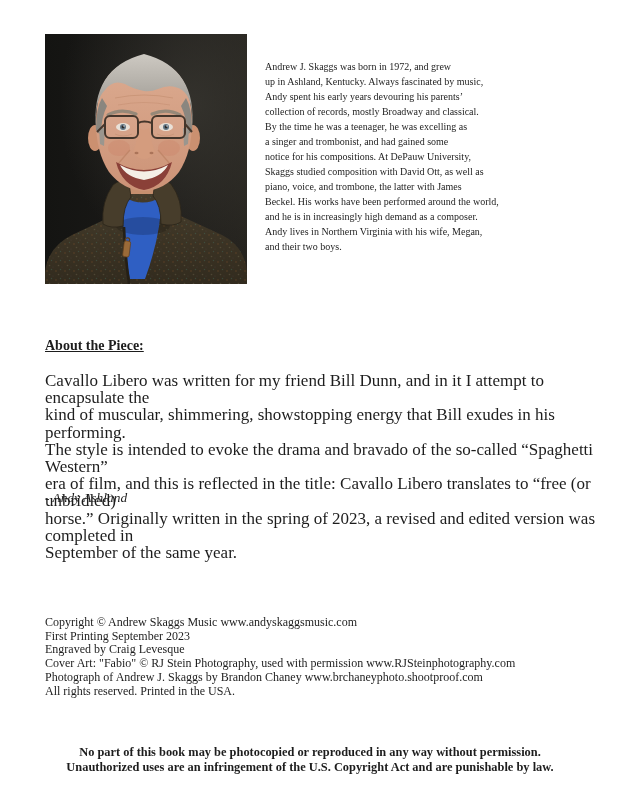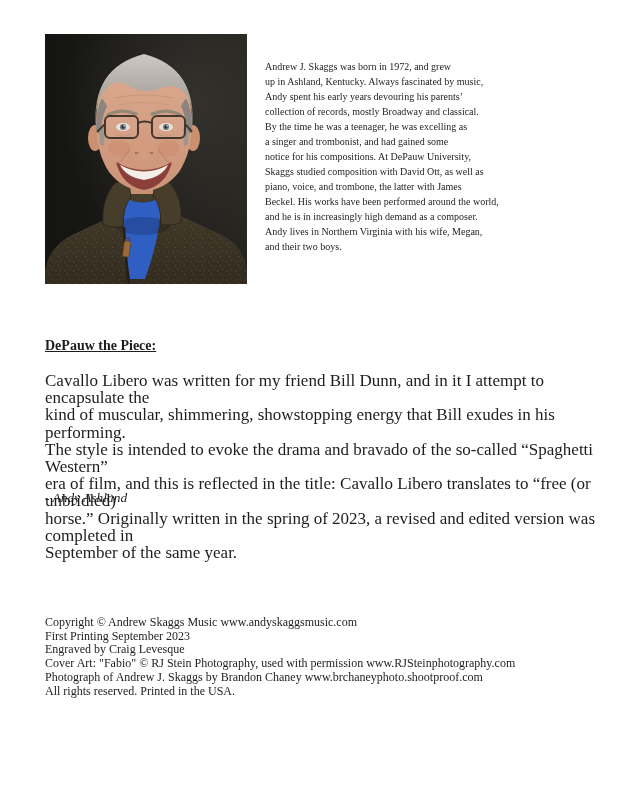--- a/index.html
+++ b/index.html
@@ -211,30 +211,32 @@
 By the time he was a teenager, he was excelling as
 a singer and trombonist, and had gained some
 notice for his compositions. At DePauw University,
 Skaggs studied composition with David Ott, as well as
 piano, voice, and trombone, the latter with James
 Beckel. His works have been performed around the world,
 and he is in increasingly high demand as a composer.
 Andy lives in Northern Virginia with his wife, Megan,
 and their two boys.</div>
 
-  <div class="about-heading">DePauw the Piece:</div>
+  <div class="about-heading">About the Piece:</div>
   <div class="about-body">Cavallo Libero was written for my friend Bill Dunn, and in it I attempt to encapsulate the
 kind of muscular, shimmering, showstopping energy that Bill exudes in his performing.
 The style is intended to evoke the drama and bravado of the so-called “Spaghetti Western”
 era of film, and this is reflected in the title: Cavallo Libero translates to “free (or unbridled)
 horse.” Originally written in the spring of 2023, a revised and edited version was completed in
 September of the same year.</div>
   <div class="signature">- Andy Ashland</div>
 
   <div class="credits">Copyright © Andrew Skaggs Music www.andyskaggsmusic.com
 First Printing September 2023
 Engraved by Craig Levesque
 Cover Art: "Fabio" © RJ Stein Photography, used with permission www.RJSteinphotography.com
 Photograph of Andrew J. Skaggs by Brandon Chaney www.brchaneyphoto.shootproof.com
 All rights reserved. Printed in the USA.</div>
 
+  <div class="notice">No part of this book may be photocopied or reproduced in any way without permission.
+Unauthorized uses are an infringement of the U.S. Copyright Act and are punishable by law.</div>
 
 </div>
 
 </body></html>

